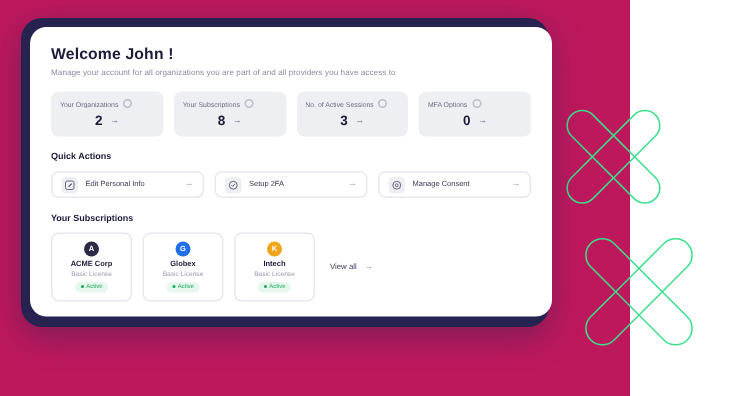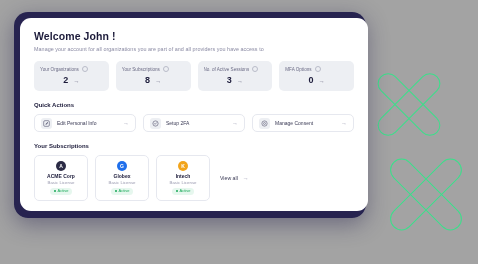--- a/index.html
+++ b/index.html
@@ -9,23 +9,23 @@
   }
   body {
     width: 500px;
     height: 264px;
     overflow: hidden;
     font-family: "Liberation Sans", sans-serif;
     -webkit-font-smoothing: antialiased;
   }
   .stage {
     position: relative;
-    width: 478px;
+    width: 420px;
     height: 264px;
-    background: #a3a3a3;
+    background: #be185d;
   }
 
   
   .deco-x {
     position: absolute;
     pointer-events: none;
   }
   .deco-x .bar {
     position: absolute;
     border: 1.6px solid #3BE08B;

